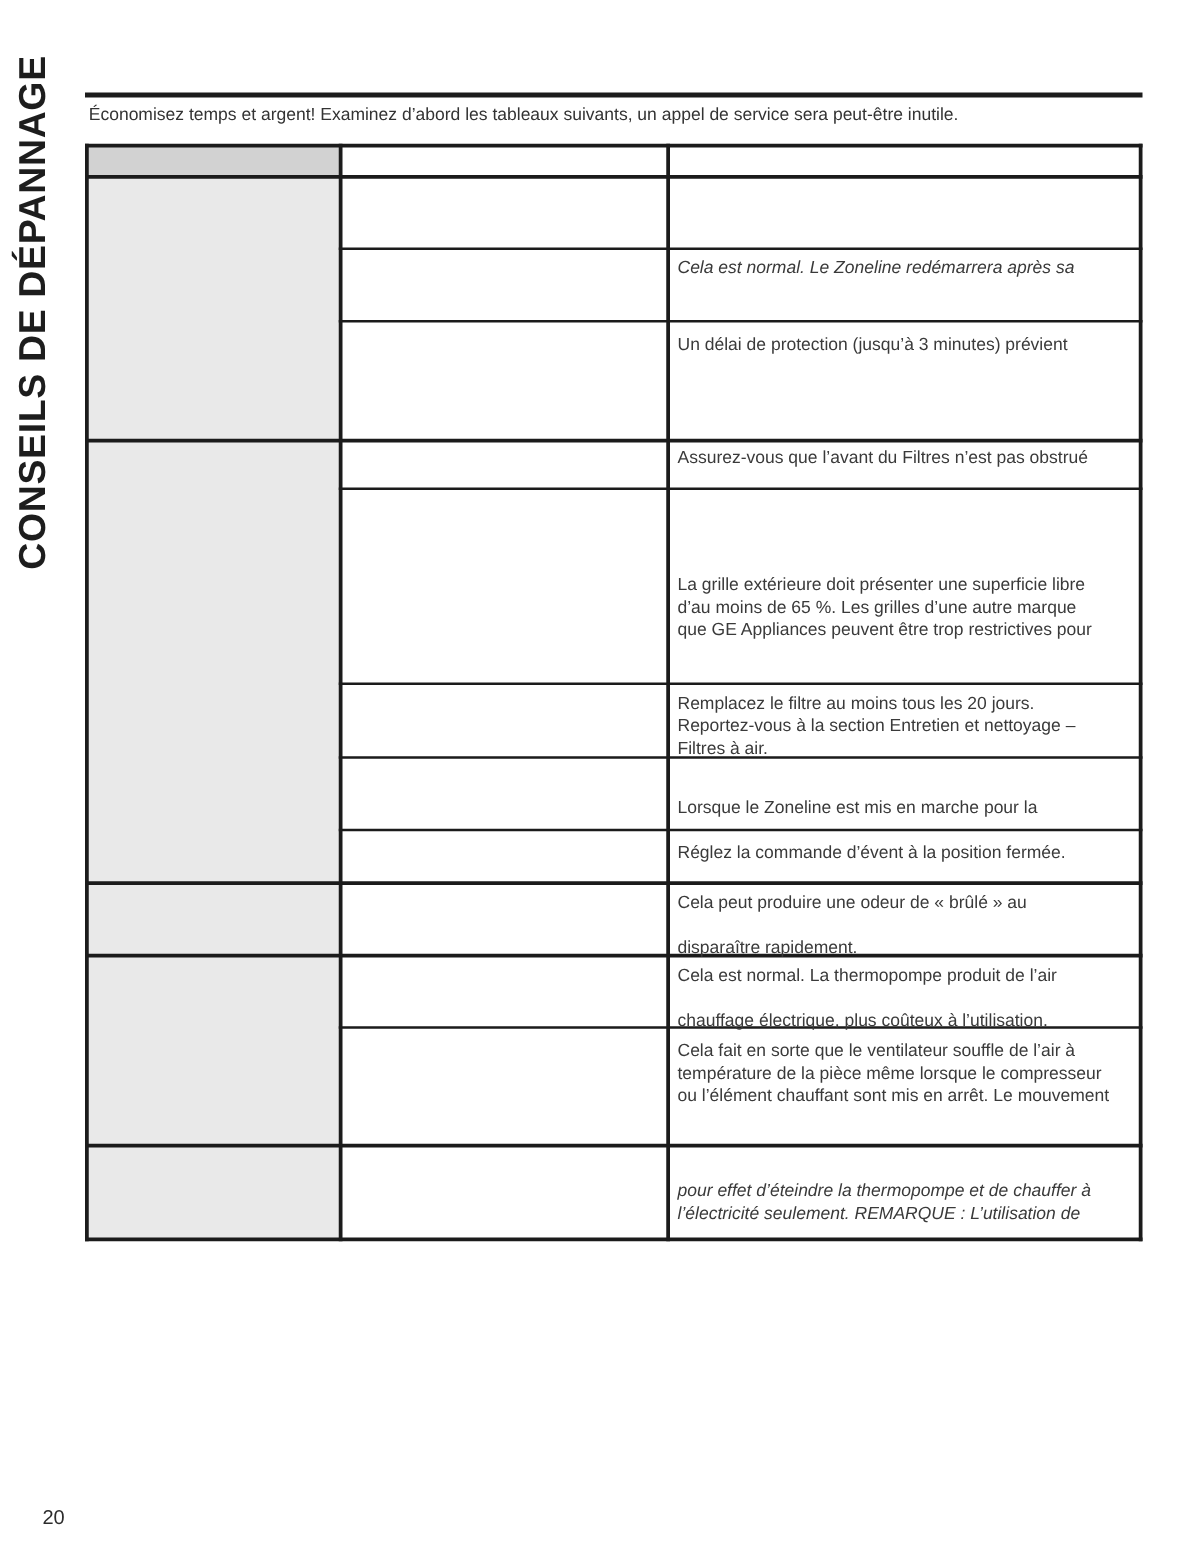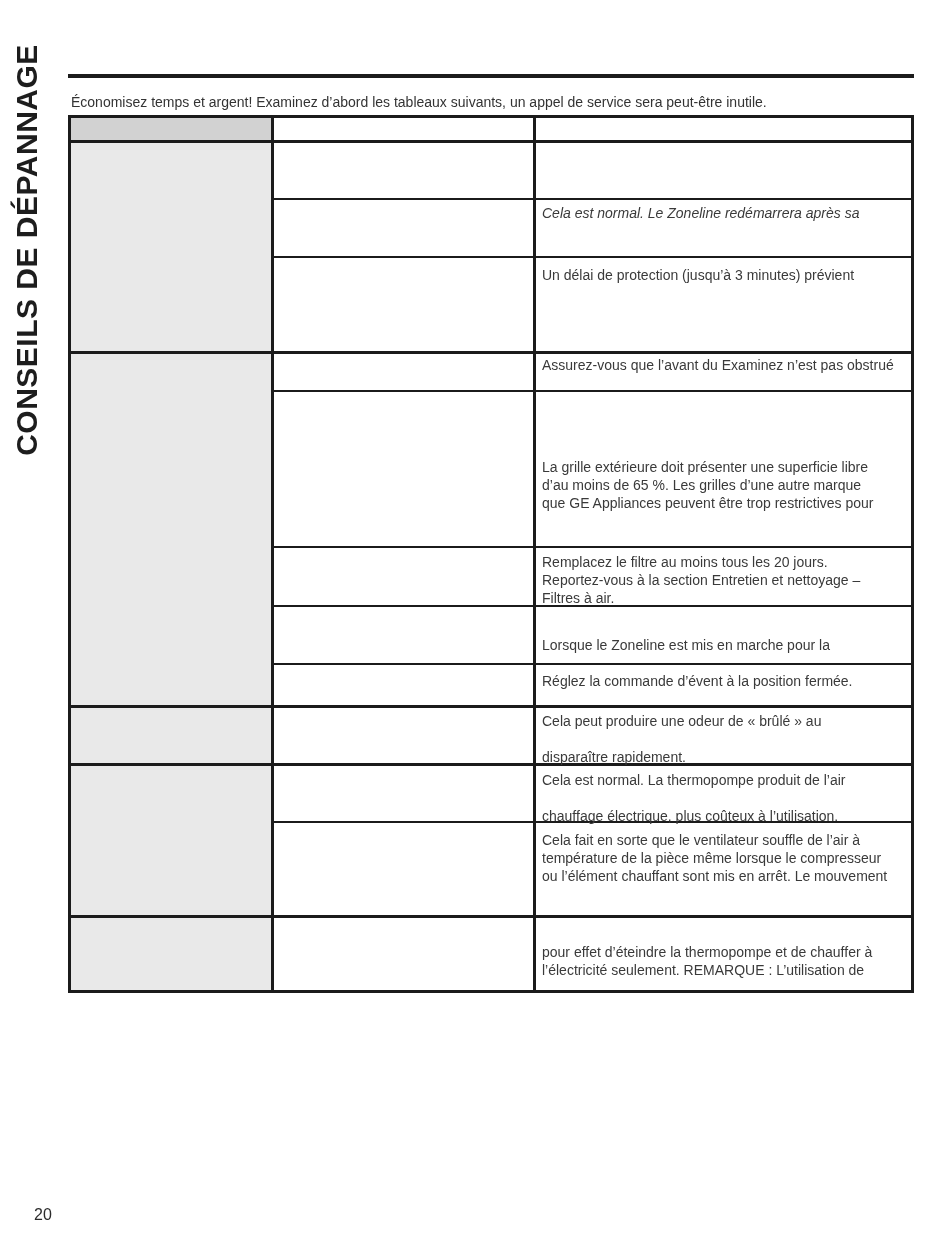--- a/index.html
+++ b/index.html
@@ -7,21 +7,21 @@
     position:relative; width:950px; height:1241px; background:#ffffff;
     font-family:"Liberation Sans","DejaVu Sans",sans-serif; overflow:hidden;
   }
   .vtitle {
     position:absolute; left:-193px; top:227px; width:440px; height:46px;
     transform:rotate(-90deg); transform-origin:center;
     font-weight:bold; font-size:30px; letter-spacing:0.5px; color:#1d1d1d;
     text-align:center; line-height:46px; white-space:nowrap;
   }
   .toprule { position:absolute; left:68px; top:74px; width:846px; height:4px; background:#1c1c1c; }
-  .intro { position:absolute; left:71px; top:83px; width:842px; font-size:14px; color:#333333;margin-top:11px; }
+  .intro { position:absolute; left:71px; top:83px; width:842px; font-size:14px; color:#333333; }
   .fill-header { position:absolute; left:69px; top:116px; width:203px; height:25px; background:#d2d2d2; }
   .fill-col1 { position:absolute; left:69px; top:141px; width:203px; height:850px; background:#e9e9e9; }
   .hl, .vl { position:absolute; background:#1b1b1b; }
   .c3 {
     position:absolute; left:542px; width:364px;
     font-size:14px; line-height:18px; color:#3a3a3a; white-space:pre-line;
   }
   .pagenum { position:absolute; left:34px; top:1206px; font-size:16px; color:#2c2c2c; }
 </style>
 </head>
@@ -56,37 +56,37 @@
     <div class="hl" style="left:271px;top:663px;width:643px;height:2px;"></div>
     <div class="hl" style="left:271px;top:821px;width:643px;height:2px;"></div>
 
     <div class="vl" style="left:68px;top:115px;width:3px;height:878px;"></div>
     <div class="vl" style="left:271px;top:115px;width:3px;height:878px;"></div>
     <div class="vl" style="left:533px;top:115px;width:3px;height:878px;"></div>
     <div class="vl" style="left:911px;top:115px;width:3px;height:878px;"></div>
 
     <div class="c3" style="top:204px;font-style:italic;">Cela est normal. Le Zoneline redémarrera après sa</div>
     <div class="c3" style="top:266px;">Un délai de protection (jusqu’à 3 minutes) prévient</div>
-    <div class="c3" style="top:356px;">Assurez-vous que l’avant du Examinez n’est pas obstrué</div>
+    <div class="c3" style="top:356px;">Assurez-vous que l’avant du Filtres n’est pas obstrué</div>
     <div class="c3" style="top:458px;">La grille extérieure doit présenter une superficie libre
 d’au moins de 65 %. Les grilles d’une autre marque
 que GE Appliances peuvent être trop restrictives pour</div>
     <div class="c3" style="top:553px;">Remplacez le filtre au moins tous les 20 jours.
 Reportez-vous à la section Entretien et nettoyage –
 Filtres à air.</div>
     <div class="c3" style="top:636px;">Lorsque le Zoneline est mis en marche pour la</div>
     <div class="c3" style="top:672px;">Réglez la commande d’évent à la position fermée.</div>
     <div class="c3" style="top:712px;">Cela peut produire une odeur de « brûlé » au
 
 disparaître rapidement.</div>
     <div class="c3" style="top:771px;">Cela est normal. La thermopompe produit de l’air
 
 chauffage électrique, plus coûteux à l’utilisation.</div>
     <div class="c3" style="top:831px;">Cela fait en sorte que le ventilateur souffle de l’air à
 température de la pièce même lorsque le compresseur
 ou l’élément chauffant sont mis en arrêt. Le mouvement</div>
-    <div class="c3" style="top:943px;">pour effet d’éteindre la thermopompe et de chauffer à
+    <div class="c3" style="top:943px;font-style:italic;">pour effet d’éteindre la thermopompe et de chauffer à
 l’électricité seulement. REMARQUE : L’utilisation de</div>
   </div>
 
   <div class="pagenum">20</div>
 
 </div>
 
 </body></html>

